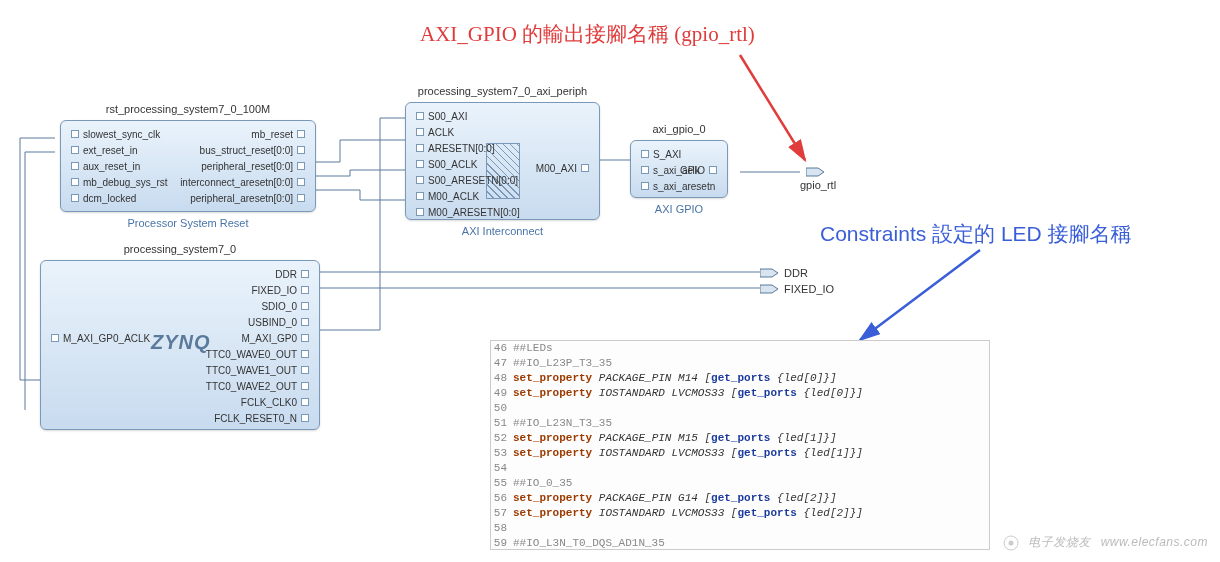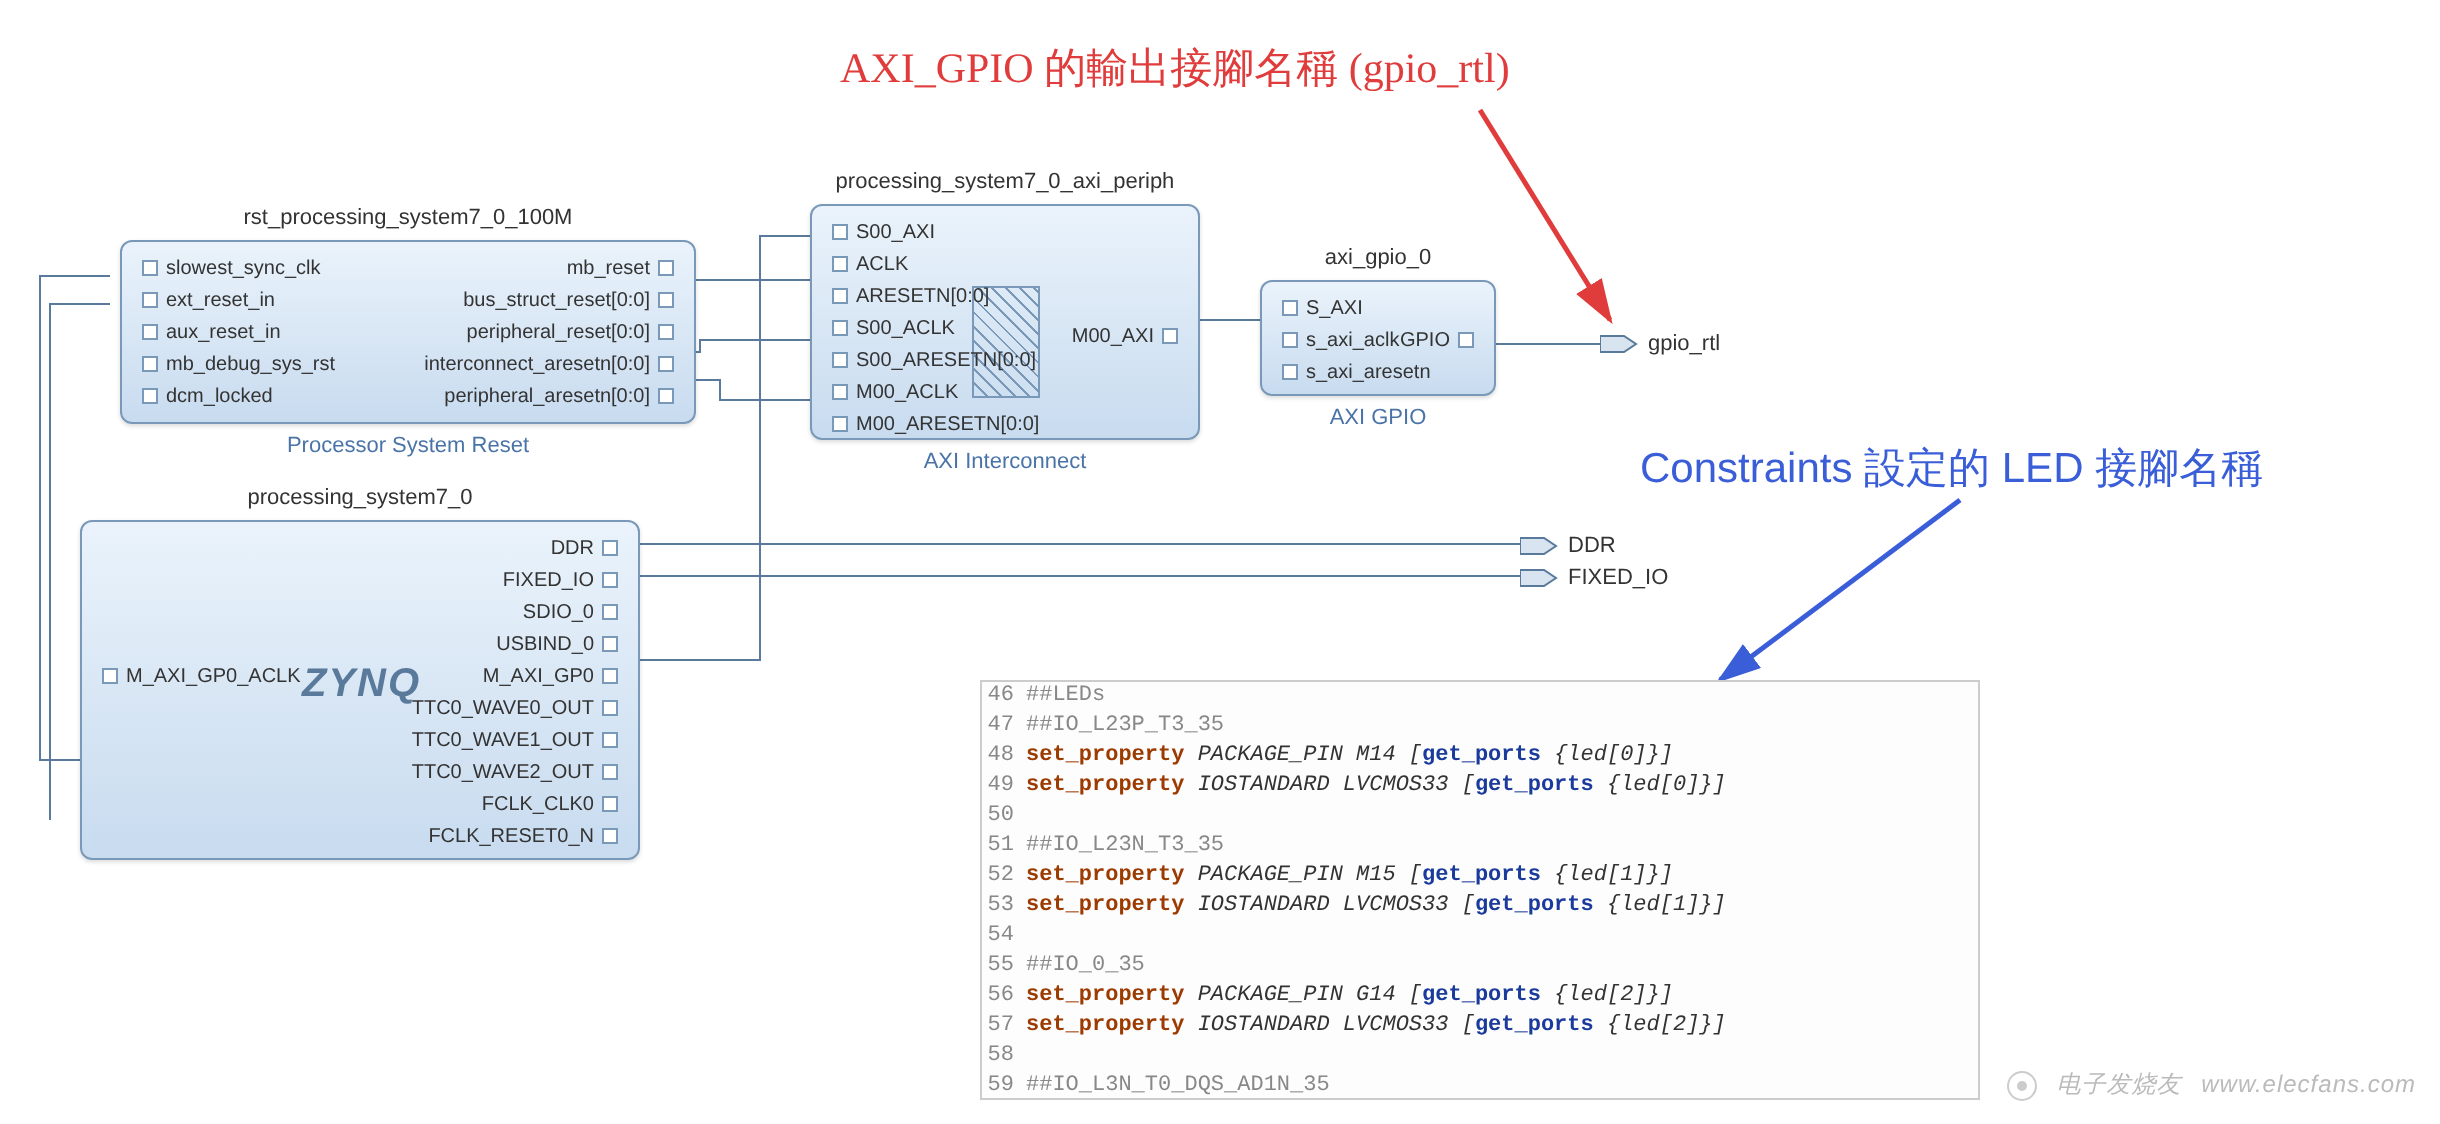--- a/index.html
+++ b/index.html
@@ -191,21 +191,21 @@
 
     <path d="M320,272 H760"></path>
     <path d="M320,288 H760"></path>
 
     <path d="M740,172 H800"></path>
   </g>
 </svg>
 
 <div class="diagram-area">
 
-  <div class="block" style="left:60px; top:40px; width:288px; height:92px;">
+  <div class="block" style="left:60px; top:40px; width:256px; height:92px;">
     <div class="block-title">rst_processing_system7_0_100M</div>
     <div class="block-caption">Processor System Reset</div>
     <div class="port-left" style="top:6px;">slowest_sync_clk</div>
     <div class="port-left" style="top:22px;">ext_reset_in</div>
     <div class="port-left" style="top:38px;">aux_reset_in</div>
     <div class="port-left" style="top:54px;">mb_debug_sys_rst</div>
     <div class="port-left" style="top:70px;">dcm_locked</div>
     <div class="port-right" style="top:6px;">mb_reset</div>
     <div class="port-right" style="top:22px;">bus_struct_reset[0:0]</div>
     <div class="port-right" style="top:38px;">peripheral_reset[0:0]</div>
@@ -220,21 +220,21 @@
     <div class="port-left" style="top:6px;">S00_AXI</div>
     <div class="port-left" style="top:22px;">ACLK</div>
     <div class="port-left" style="top:38px;text-align:center;">ARESETN[0:0]</div>
     <div class="port-left" style="top:54px;">S00_ACLK</div>
     <div class="port-left" style="top:70px;">S00_ARESETN[0:0]</div>
     <div class="port-left" style="top:86px;">M00_ACLK</div>
     <div class="port-left" style="top:102px;">M00_ARESETN[0:0]</div>
     <div class="port-right" style="top:58px;">M00_AXI</div>
   </div>
 
-  <div class="block" style="left:630px; top:60px; width:118px; height:58px;">
+  <div class="block" style="left:630px; top:60px; width:98px; height:58px;">
     <div class="block-title">axi_gpio_0</div>
     <div class="block-caption">AXI GPIO</div>
     <div class="port-left" style="top:6px;">S_AXI</div>
     <div class="port-left" style="top:22px;">s_axi_aclk</div>
     <div class="port-left" style="top:38px;">s_axi_aresetn</div>
     <div class="port-right" style="top:22px;">GPIO</div>
   </div>
 
   <div class="block" style="left:40px; top:180px; width:280px; height:170px;">
     <div class="block-title">processing_system7_0</div>
@@ -245,21 +245,21 @@
     <div class="port-right" style="top:38px;">SDIO_0</div>
     <div class="port-right" style="top:54px;">USBIND_0</div>
     <div class="port-right" style="top:70px;">M_AXI_GP0</div>
     <div class="port-right" style="top:86px;">TTC0_WAVE0_OUT</div>
     <div class="port-right" style="top:102px;">TTC0_WAVE1_OUT</div>
     <div class="port-right" style="top:118px;">TTC0_WAVE2_OUT</div>
     <div class="port-right" style="top:134px;">FCLK_CLK0</div>
     <div class="port-right" style="top:150px;">FCLK_RESET0_N</div>
   </div>
 
-  <div class="ext-port" style="left:800px; top:85px;">
+  <div class="ext-port" style="left:800px; top:85px;flex-direction:column;">
     <svg width="20" height="14">
         <polygon points="0,3 12,3 18,7 12,11 0,11" fill="#d8e4f0" stroke="#5a7a9c"></polygon>
       </svg>
     <span>gpio_rtl</span>
   </div>
   <div class="ext-port" style="left:760px; top:186px;">
     <svg width="20" height="14">
         <polygon points="0,3 12,3 18,7 12,11 0,11" fill="#d8e4f0" stroke="#5a7a9c"></polygon>
       </svg>
     <span>DDR</span>

